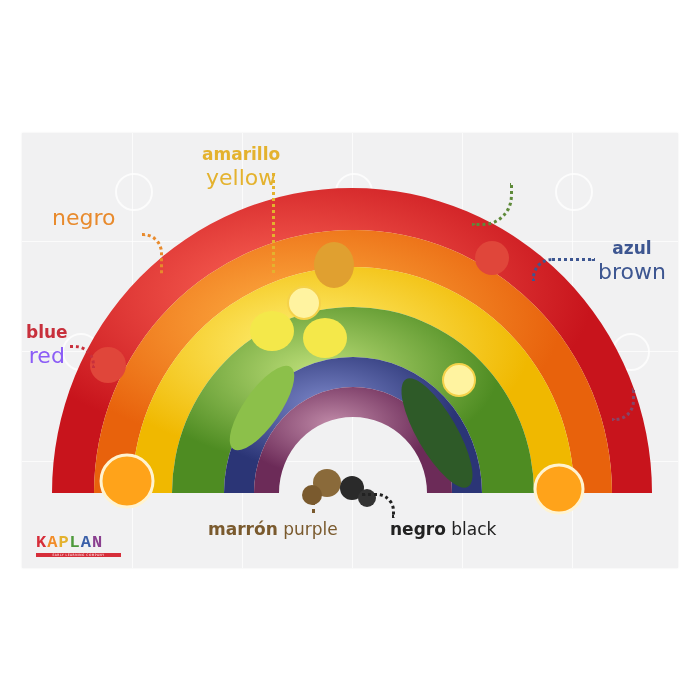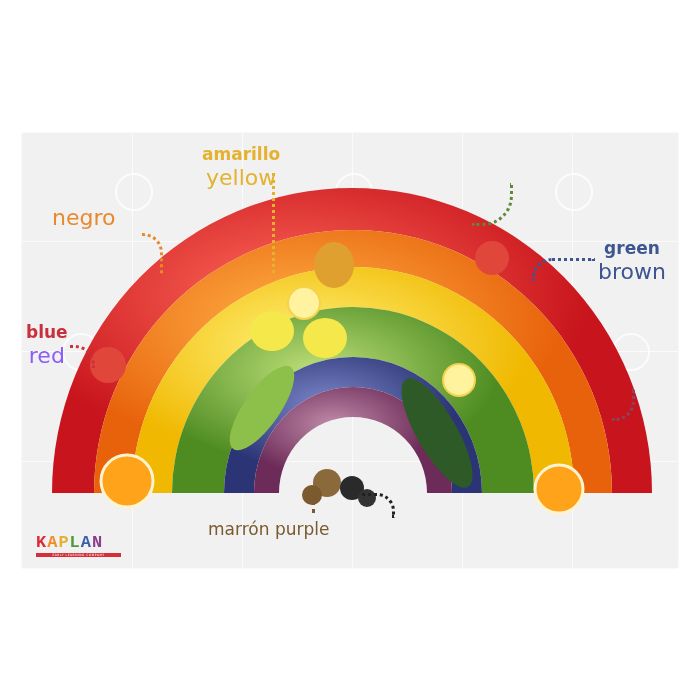--- a/index.html
+++ b/index.html
@@ -5,21 +5,21 @@
   html, body { margin:0; padding:0; background:#ffffff; }
   body { width:700px; height:700px; position:relative; overflow:hidden; font-family:"DejaVu Sans", sans-serif; }
   .card { position:absolute; left:22px; top:133px; width:656px; height:435px; background:#f1f1f2; box-shadow:0 0 2px rgba(0,0,0,0.08); overflow:hidden; }
   .puzzle-line-h { position:absolute; left:0; width:656px; height:1px; background:rgba(255,255,255,0.7); }
   .puzzle-line-v { position:absolute; top:0; height:435px; width:1px; background:rgba(255,255,255,0.7); }
   .knob { position:absolute; width:34px; height:34px; border-radius:50%; border:2px solid rgba(255,255,255,0.75); }
   .label { position:absolute; text-align:center; line-height:1.15; }
   .label .es { font-weight:bold; font-size:17px; display:block; }
   .label .en { font-size:22px; display:block; }
   .inline-label { position:absolute; font-size:17px; white-space:nowrap; }
-  .inline-label b { font-weight:normal; }
+  .inline-label b { font-weight:bold; }
   .dots { position:absolute; border-style:dotted; border-width:0; }
   .logo { position:absolute; left:14px; top:400px; }
   .logo-word { font-family:Liberation Mono, monospace; font-weight:bold; font-size:17px; letter-spacing:1px; }
   .logo-bar { background:#d62e3a; color:#fff; font-size:3px; height:4px; width:85px; margin-top:1px; text-align:center; letter-spacing:0.5px; overflow:hidden; }
 </style>
 </head>
 <body>
 
 <div class="card">
 
@@ -110,33 +110,37 @@
 
   <div class="label" style="left:180px;top:12px">
     <span class="es" style="color:#e4b22e">amarillo</span>
     <span class="en" style="color:#e4b22e">yellow</span>
   </div>
   <div class="dots" style="left:240px;top:40px;width:10px;height:100px;border-right-width:3px;border-color:#e4b22e"></div>
 
   <div class="dots" style="left:450px;top:50px;width:38px;height:40px;border-right-width:3px;border-bottom-width:3px;border-color:#5e8a3a;border-bottom-right-radius:30px"></div>
 
   <div class="label" style="left:576px;top:106px">
-    <span class="es" style="color:#3d5691">green</span>
+    <span class="es" style="color:#3d5691">azul</span>
     <span class="en" style="color:#3d5691">brown</span>
   </div>
   <div class="dots" style="left:510px;top:125px;width:60px;height:20px;border-top-width:3px;border-left-width:3px;border-color:#3d5691;border-top-left-radius:20px"></div>
 
   <div class="dots" style="left:590px;top:255px;width:20px;height:30px;border-right-width:3px;border-bottom-width:3px;border-color:#874667;border-bottom-right-radius:20px"></div>
 
   <div class="inline-label" style="left:186px;top:386px">
     <b style="color:#7a5a2e">marrón</b>
     <span style="color:#7a5a2e">purple</span>
   </div>
   <div class="dots" style="left:290px;top:362px;width:2px;height:18px;border-left-width:3px;border-color:#7a5a2e"></div>
 
+  <div class="inline-label" style="left:368px;top:386px">
+    <b style="color:#222">negro</b>
+    <span style="color:#222">black</span>
+  </div>
   <div class="dots" style="left:340px;top:360px;width:30px;height:22px;border-top-width:3px;border-right-width:3px;border-color:#222;border-top-right-radius:18px"></div>
 
   <div class="logo">
     <div class="logo-word">
       <span style="color:#d62e3a">K</span><span style="color:#f28c28">A</span><span style="color:#e4b22e">P</span><span style="color:#4e9a3c">L</span><span style="color:#3a5fa8">A</span><span style="color:#8a3f8f">N</span>
     </div>
     <div class="logo-bar">EARLY LEARNING COMPANY</div>
   </div>
 </div>
 

